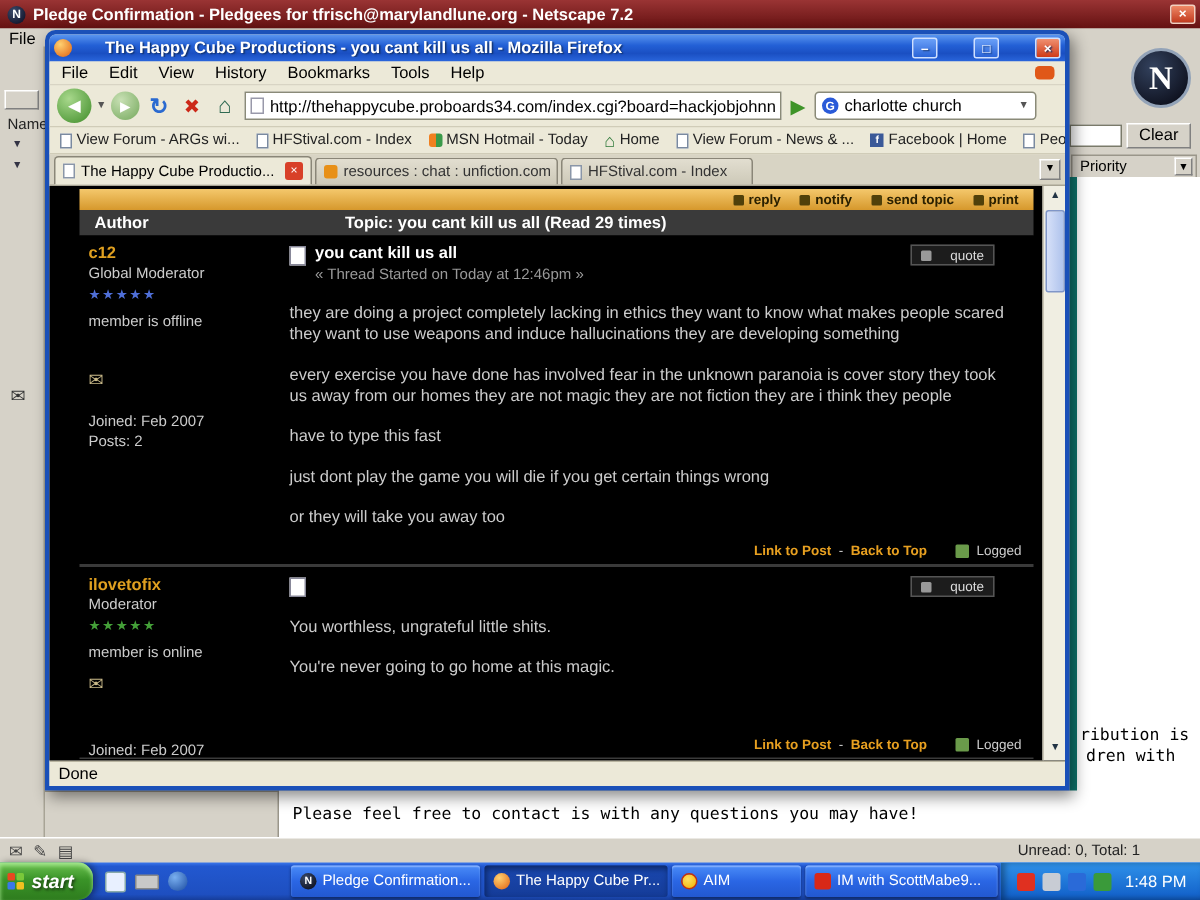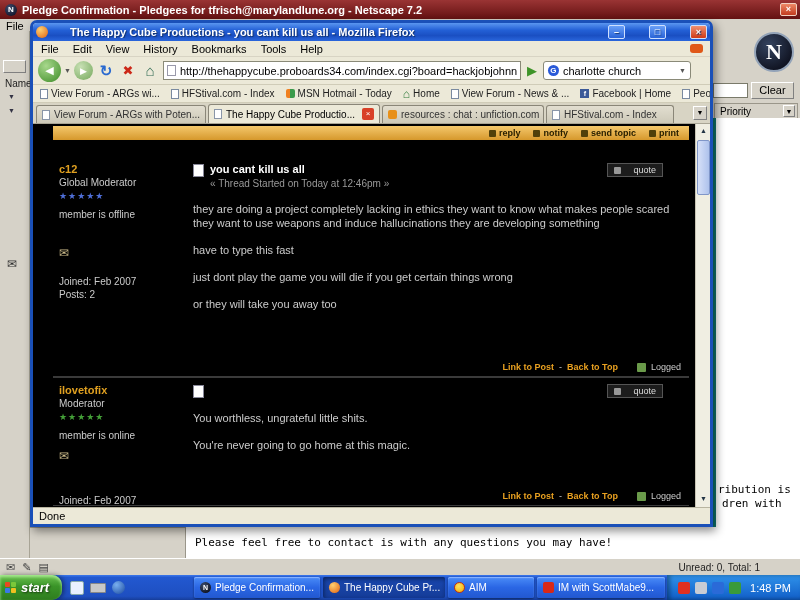--- a/index.html
+++ b/index.html
@@ -26,21 +26,21 @@
   .ns-clear{left:751px;top:82px;width:43px;height:17px;font-size:11px;text-align:center;line-height:15px}
   .ns-priority{left:714px;top:103px;width:84px;height:16px;background:#d6d2c8;border:1px solid #9a968a;
     font-size:10px;display:flex;align-items:center;justify-content:space-between;padding:0 2px 0 5px}
   .ns-pr-arrow{width:12px;height:12px;font-size:7px;text-align:center;line-height:11px}
   .ns-side{left:0;top:31px;width:30px;height:527px;background:#d6d2c8;border-right:1px solid #a8a496}
   .ns-side .nm{position:absolute;left:5px;top:47px;font-size:10px;color:#222}
   .ns-side .bx{position:absolute;left:3px;top:29px;width:23px;height:13px}
   .ns-side .ar1{position:absolute;left:8px;top:62px;font-size:7px;color:#334}
   .ns-side .ar2{position:absolute;left:8px;top:76px;font-size:7px;color:#334}
   .ns-side .env{position:absolute;left:7px;top:226px;font-size:12px;color:#333}
-  .ns-right{left:713px;top:118px;width:87px;height:440px;background:#fff;border-left:3px solid #0f766e;overflow:hidden}
+  .ns-right{left:713px;top:118px;width:87px;height:440px;background:#fff;border-left:5px solid #0f766e;overflow:hidden}
   .ns-right .f1{position:absolute;left:2px;top:365px;font-size:11px;color:#000;white-space:nowrap}
   .ns-right .f2{position:absolute;left:6px;top:379px;font-size:11px;color:#000;white-space:nowrap}
   .ns-bottom{left:30px;top:527px;width:770px;height:31px;background:#fff}
   .ns-bottom .ln{position:absolute;left:165px;top:9px;font-size:11px;color:#000;white-space:nowrap}
   .ns-graypanel{left:30px;top:527px;width:156px;height:31px;background:#d6d2c8;border-top:1px solid #9a968a;border-right:1px solid #9a968a}
   .ns-status{left:0;top:558px;width:800px;height:17px;background:#d6d2c8;border-top:1px solid #fff;
     display:flex;align-items:center;font-size:10px;color:#222;padding:0 6px}
   .ns-status .ic{font-size:11px;color:#444;margin-right:7px}
   .ns-status .cnt{margin-left:auto;margin-right:34px;white-space:nowrap}
 
@@ -293,24 +293,20 @@
           <span class="bm-fb">f</span>
           <span>Facebook | Home</span>
         </span>
       <span class="bm">
           <span class="bm-pg"></span>
           <span>People I stalk...</span>
         </span>
     </div>
 
     <div class="ff-tabs">
-      <span class="tab" style="width:170px">
-        <span class="tab-pg"></span>
-        <span>View Forum - ARGs with Poten...</span>
-      </span>
       <span class="tab active" style="width:172px">
         <span class="tab-pg"></span>
         <span>The Happy Cube Productio...</span>
         <span class="tab-x">×</span>
       </span>
       <span class="tab" style="width:162px">
         <span class="tab-org"></span>
         <span>resources : chat : unfiction.com</span>
       </span>
       <span class="tab" style="width:128px">
@@ -334,20 +330,24 @@
         <span class="ob-link">
             <span class="ob-ic"></span>
             <span>send topic</span>
           </span>
         <span class="ob-link">
             <span class="ob-ic"></span>
             <span>print</span>
           </span>
       </div>
 
+      <div class="fp-head">
+        <span class="a">Author</span>
+        <span class="t">Topic: you cant kill us all (Read 29 times)</span>
+      </div>
 
       <div class="fp-row r1">
         <div class="pcol-l">
           <div class="uname">c12</div>
           <div class="role">Global Moderator</div>
           <div class="stars s-blue">★★★★★</div>
           <div class="mstatus">member is offline</div>
           <div class="email">✉</div>
           <div class="joined">Joined: Feb 2007</div>
           <div class="postcount">Posts: 2</div>
@@ -358,20 +358,21 @@
             <span>
               <div class="ptitle">you cant kill us all</div>
               <div class="pmeta">« Thread Started on Today at 12:46pm »</div>
             </span>
             <span class="quote-btn">
               <span class="q-ic"></span>
               <span>quote</span>
             </span>
           </div>
           <p class="pp">they are doing a project completely lacking in ethics they want to know what makes people scared they want to use weapons and induce hallucinations they are developing something</p>
+          <p class="pp">every exercise you have done has involved fear in the unknown paranoia is cover story they took us away from our homes they are not magic they are not fiction they are i think they people</p>
           <p class="pp">have to type this fast</p>
           <p class="pp">just dont play the game you will die if you get certain things wrong</p>
           <p class="pp">or they will take you away too</p>
           <div class="pfoot">
             <span class="flink">Link to Post</span>
             <span>-</span>
             <span class="flink">Back to Top</span>
             <span class="logged-ic"></span>
             <span>Logged</span>
           </div>

